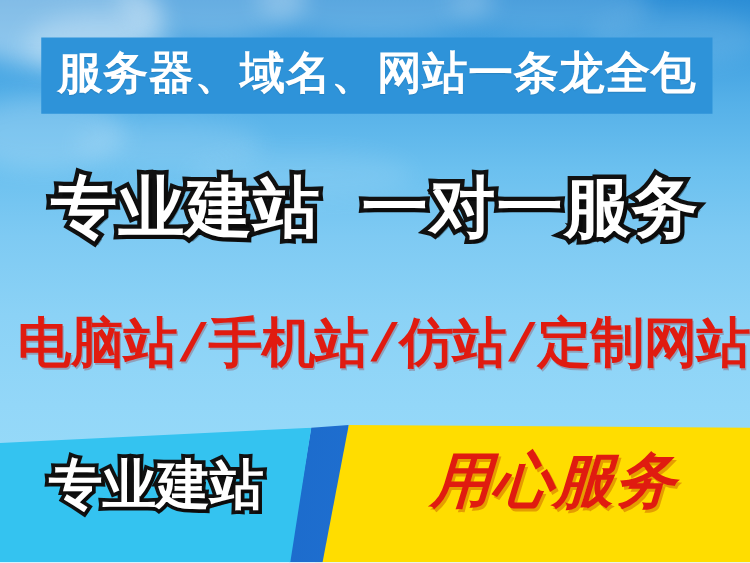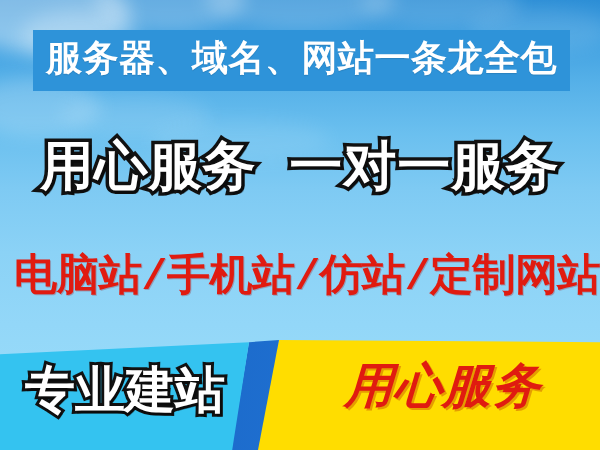--- a/index.html
+++ b/index.html
@@ -139,21 +139,21 @@
   }
   .ribbon-left-text {
     position: absolute;
     left: 14px;
     top: 28px;
     width: 222px;
     text-align: center;
   }
   .ribbon-left-text .outlined2 {
     display: inline-block;
-    font-size: 50px;
+    font-size: 43px;
     font-weight: bold;
     color: #ffffff;
     line-height: 1.05;
     white-space: nowrap;
     letter-spacing: 0px;
     -webkit-text-stroke: 6px #111111;
     paint-order: stroke fill;
     text-shadow: 2px 3px 0 rgba(0,0,0,0.35);
   }
   .ribbon-right-text {
@@ -191,21 +191,21 @@
     <div class="cloud c7"></div>
     <div class="cloud c8"></div>
     <div class="cloud c9"></div>
   </div>
 
   <div class="headline-box">
     <span class="headline-text">服务器、域名、网站一条龙全包</span>
   </div>
 
   <div class="line2">
-    <span class="outlined">用心服务 一对一服务</span>
+    <span class="outlined">专业建站 一对一服务</span>
   </div>
 
   <div class="line3">
     <span class="redline">电脑站/手机站/仿站/定制网站</span>
   </div>
 
   <div class="ribbon">
     <div class="ribbon-yellow"></div>
     <div class="ribbon-blue-edge"></div>
     <div class="ribbon-cyan"></div>

